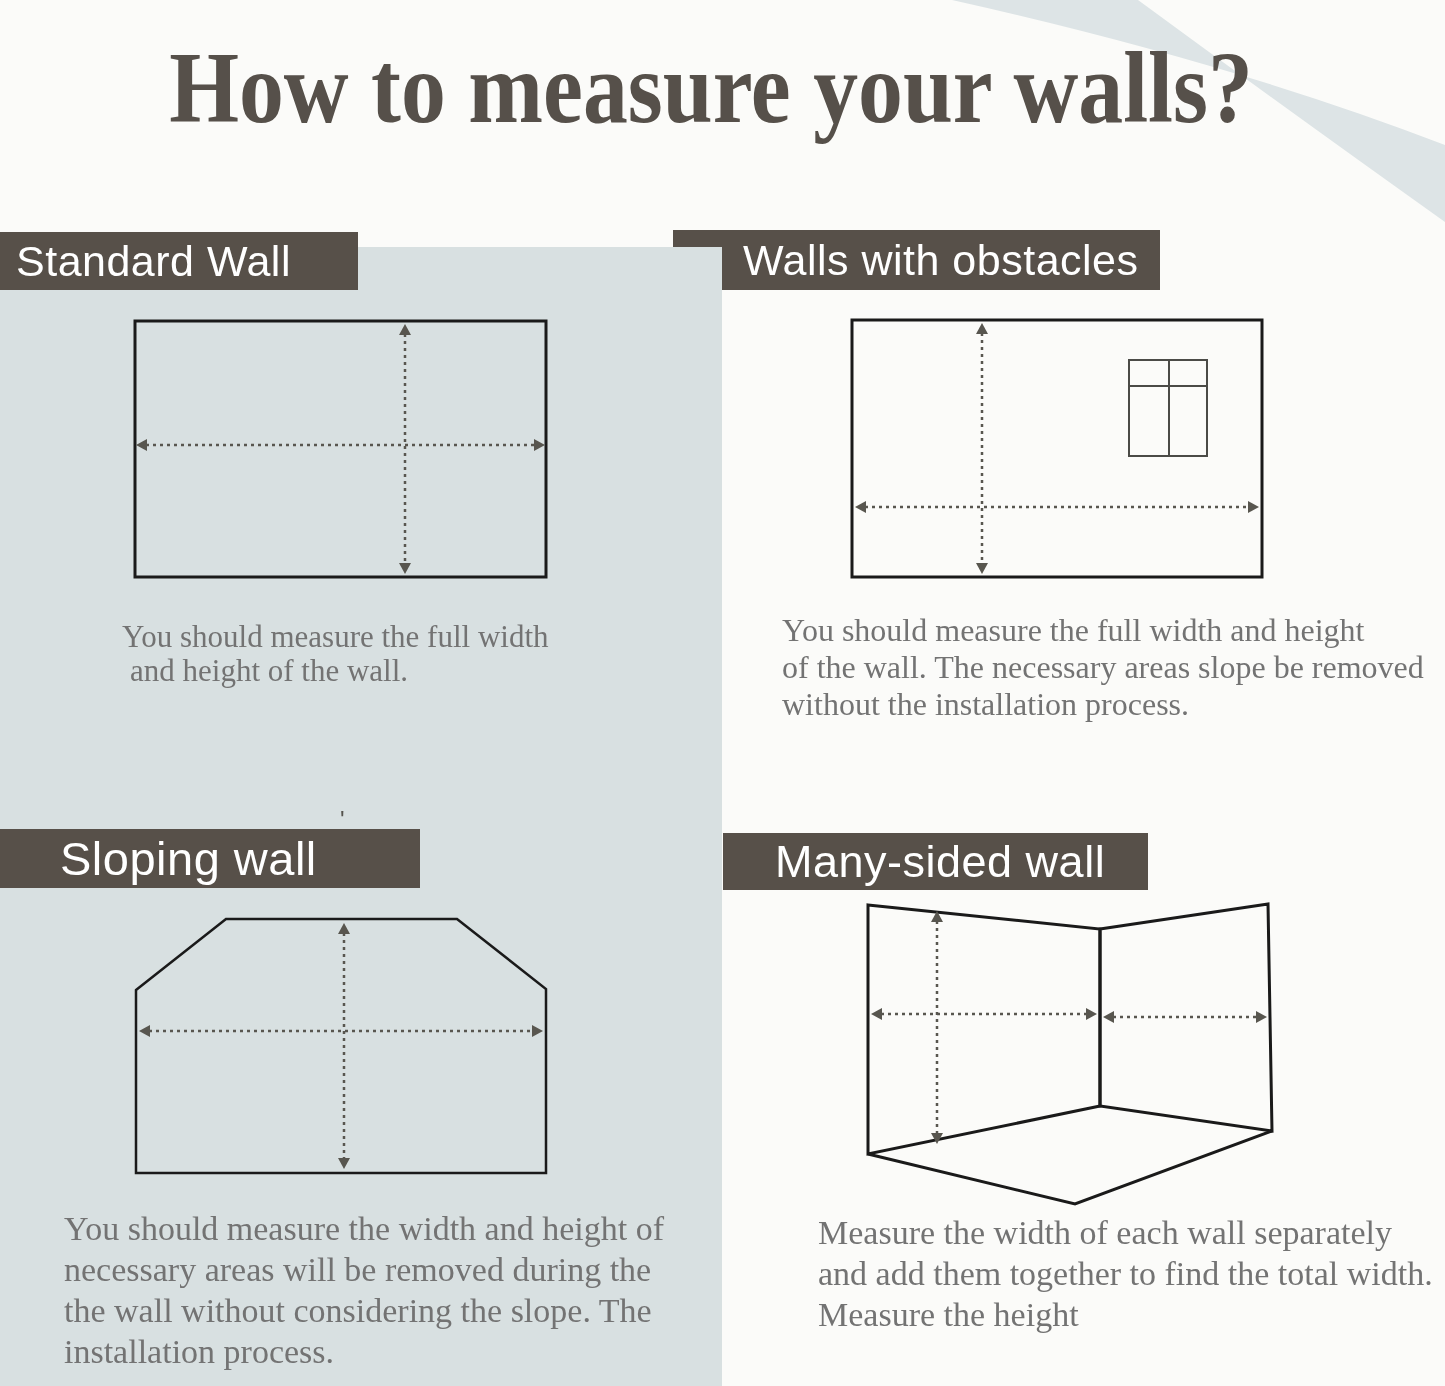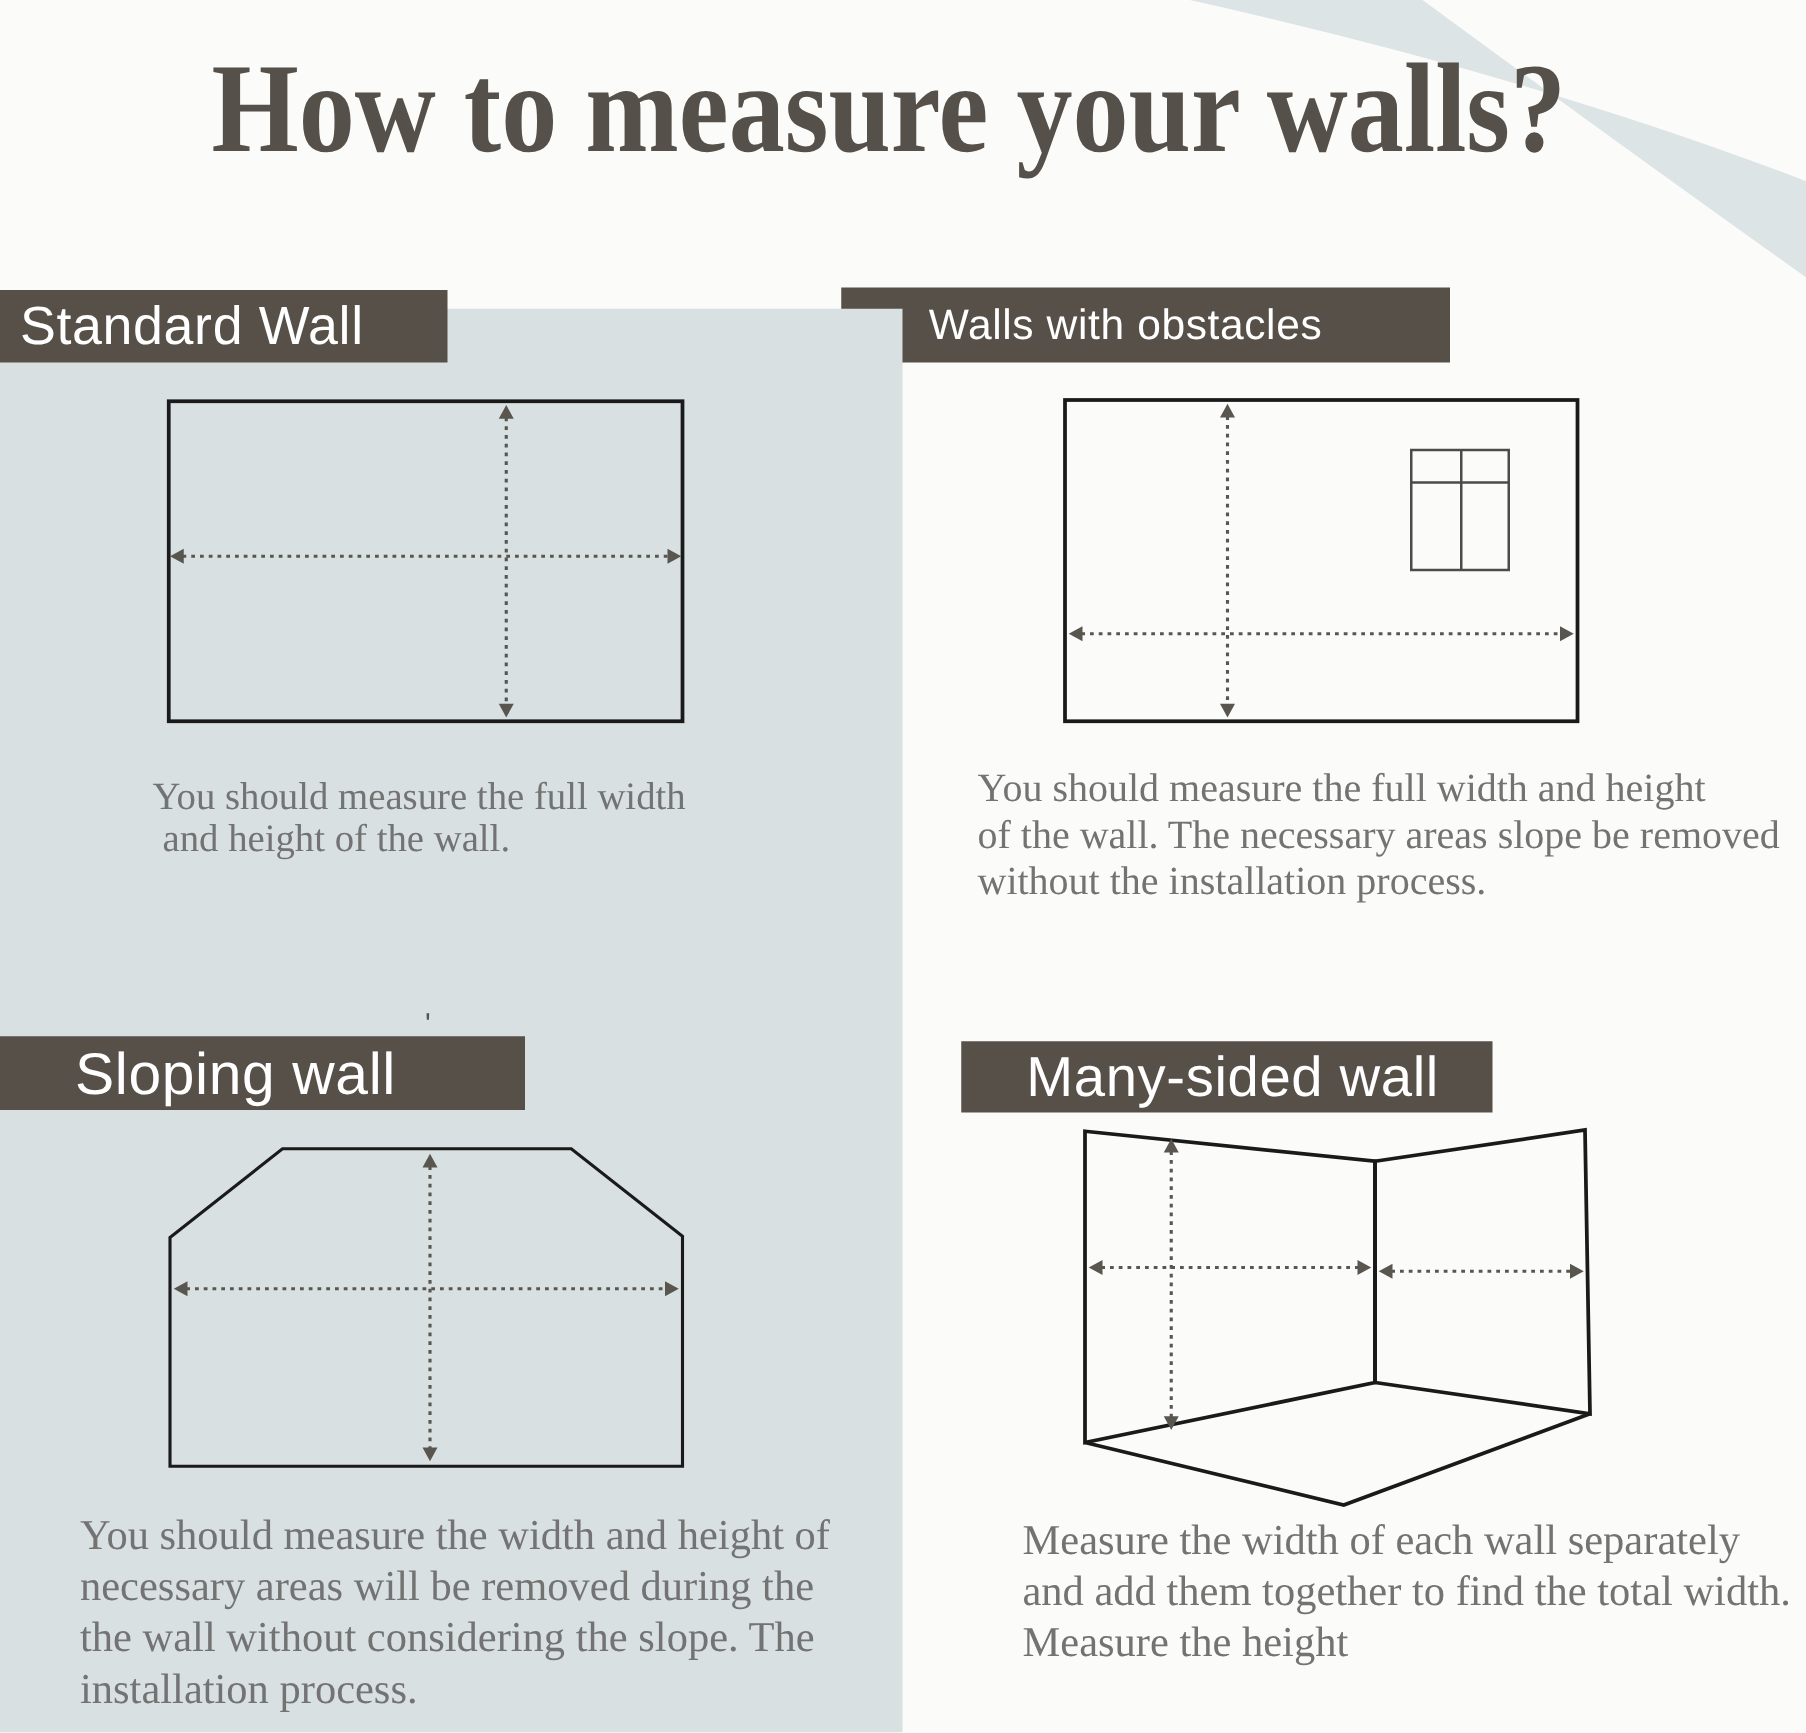--- a/index.html
+++ b/index.html
@@ -9,23 +9,23 @@
     font-family:"Liberation Sans",sans-serif;
   }
   .abs{position:absolute;}
   
   #ribbon-svg{left:0;top:0;z-index:0;pointer-events:none;}
   #panel{left:0;top:247px;width:722px;height:1139px;background:#d8e0e1;z-index:2;}
   
   .bar{background:#575049;color:#ffffff;display:flex;align-items:center;
        font-family:"Liberation Sans",sans-serif;font-weight:400;letter-spacing:0.5px;}
   #bar-standard{left:0;top:232px;width:358px;height:58px;z-index:3;font-size:43px;padding-left:16px;box-sizing:border-box;}
-  #bar-obstacles{left:673px;top:230px;width:487px;height:60px;z-index:1;font-size:34px;padding-left:70px;box-sizing:border-box;}
+  #bar-obstacles{left:673px;top:230px;width:487px;height:60px;z-index:1;font-size:43px;padding-left:70px;box-sizing:border-box;}
   #bar-sloping{left:0;top:829px;width:420px;height:59px;z-index:3;font-size:47px;padding-left:60px;box-sizing:border-box;}
-  #bar-manysided{left:723px;top:833px;width:425px;height:57px;z-index:3;font-size:45px;padding-left:52px;box-sizing:border-box;margin-left:46px;}
+  #bar-manysided{left:723px;top:833px;width:425px;height:57px;z-index:3;font-size:45px;padding-left:52px;box-sizing:border-box;}
   
   #title{
     left:0;top:36px;width:1422px;text-align:center;z-index:5;
     font-family:"Liberation Serif",serif;font-weight:700;
     font-size:102px;line-height:104px;color:#56504a;
     transform:scaleX(0.88);transform-origin:50% 0;
     white-space:nowrap;
   }
   
   #diagrams-svg{left:0;top:0;z-index:4;pointer-events:none;}

